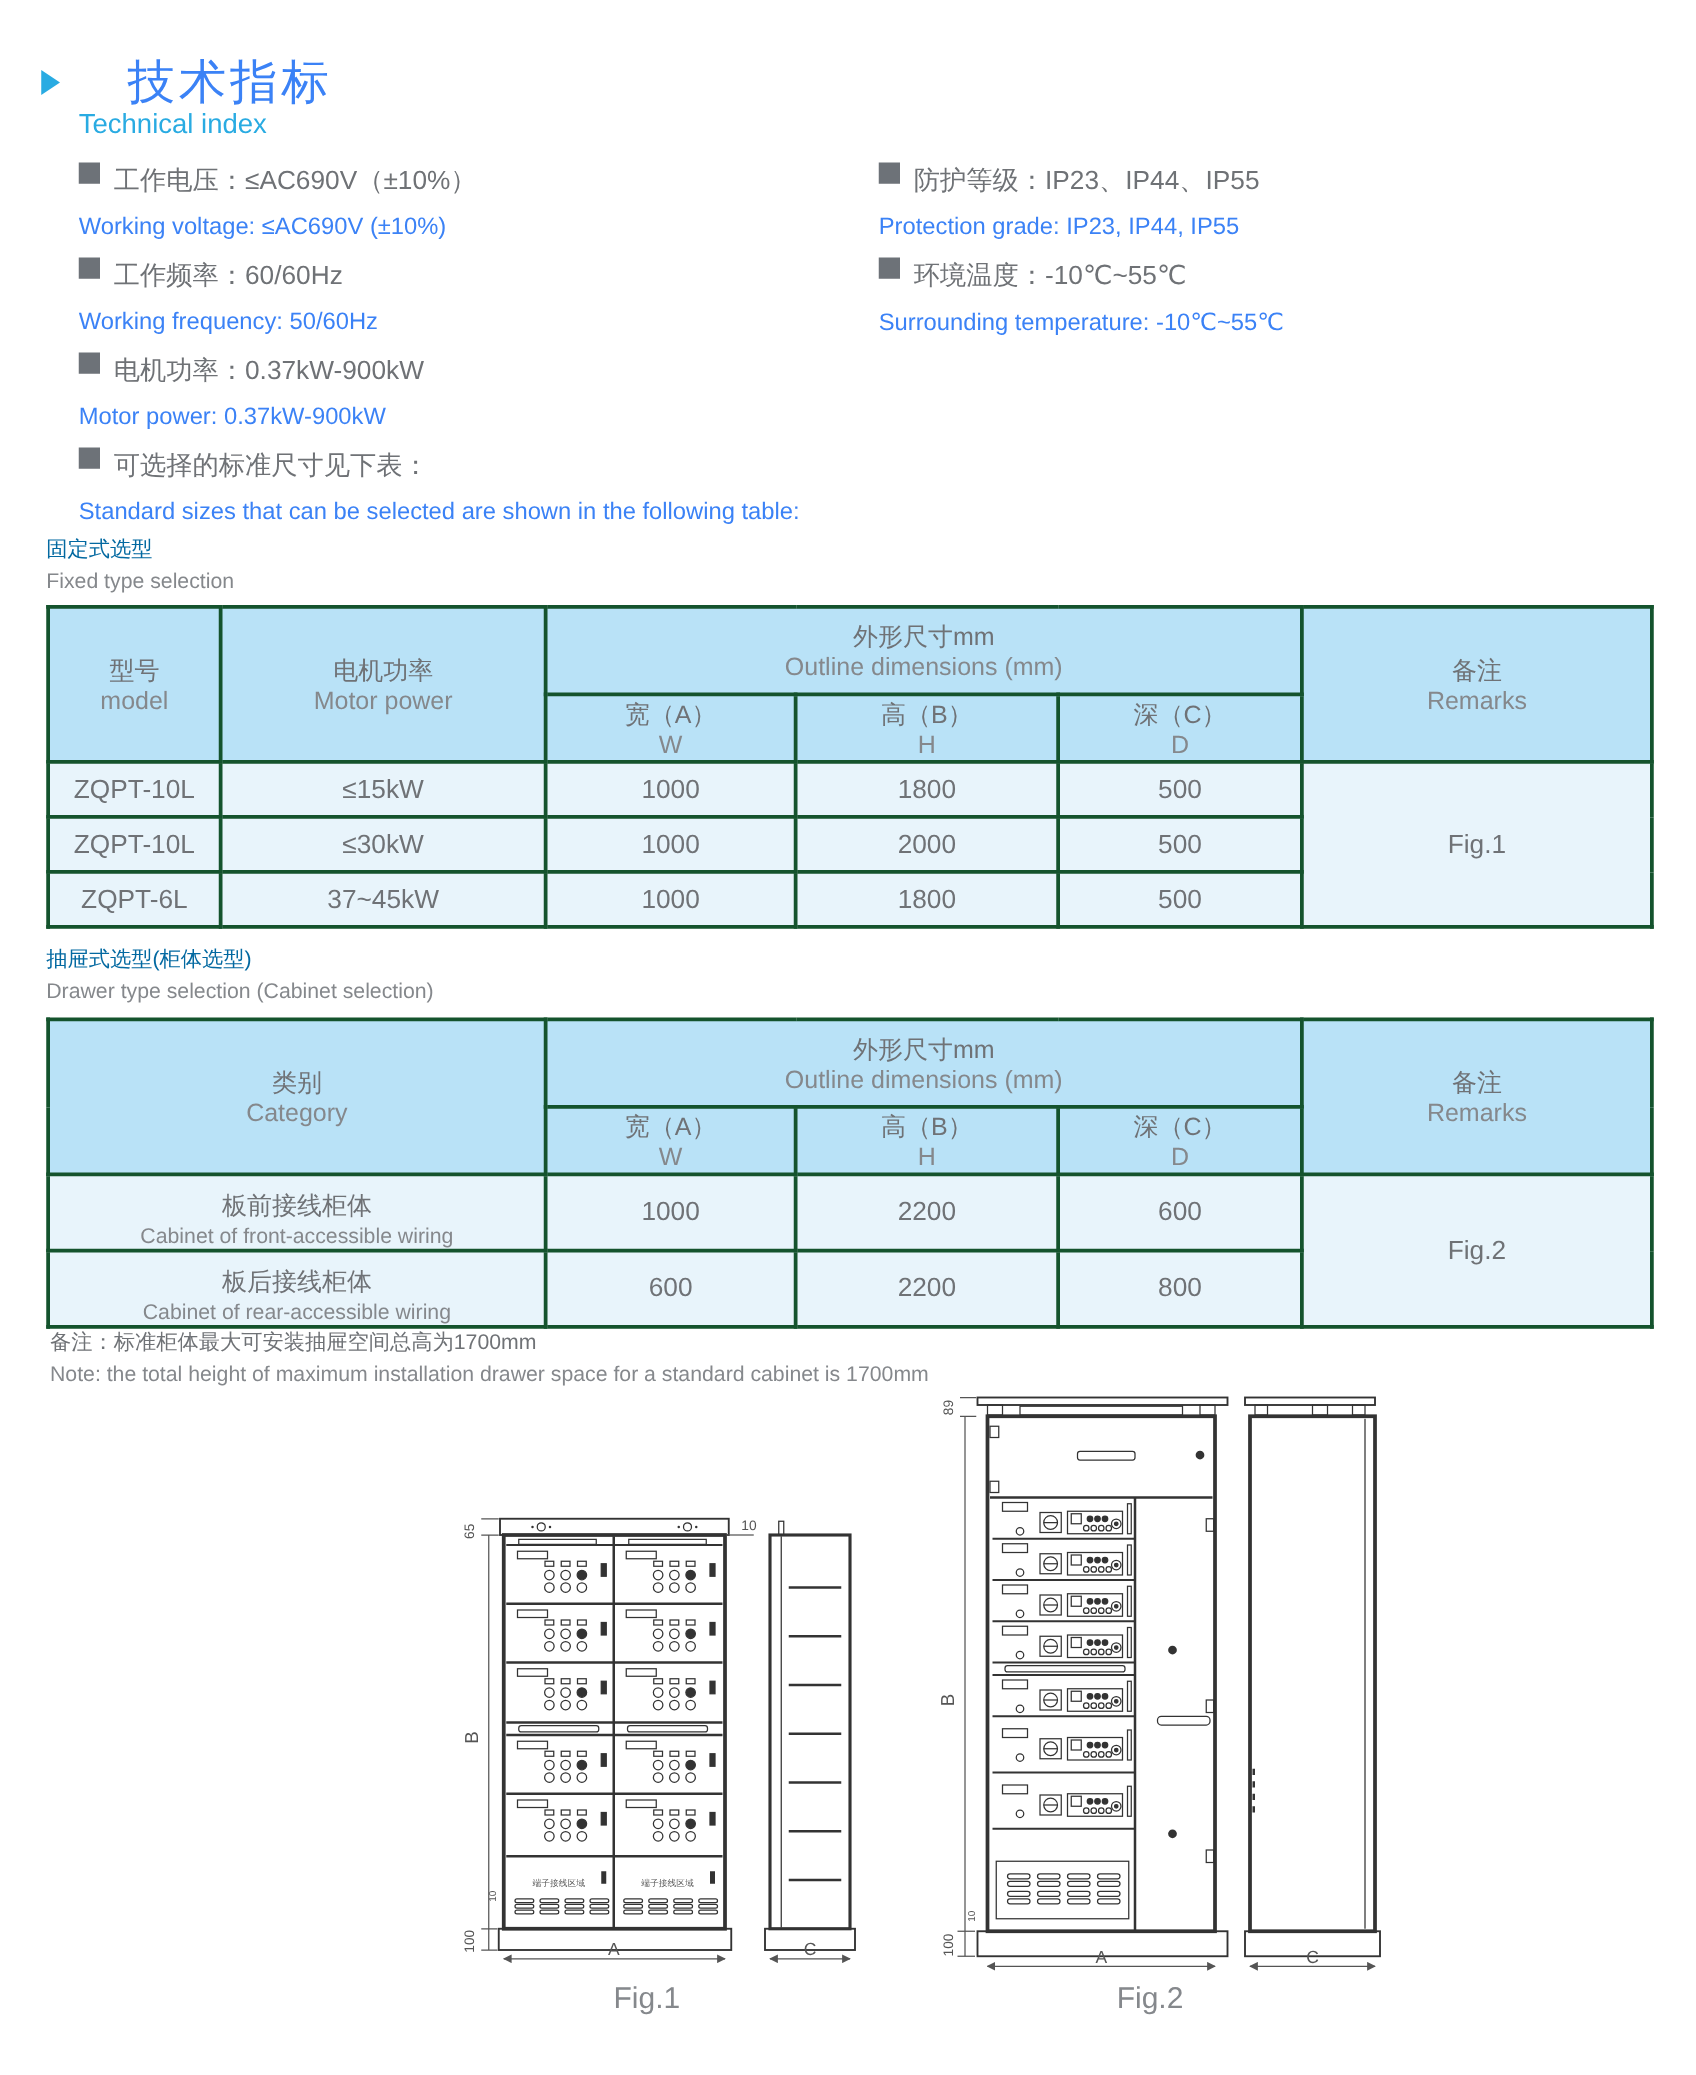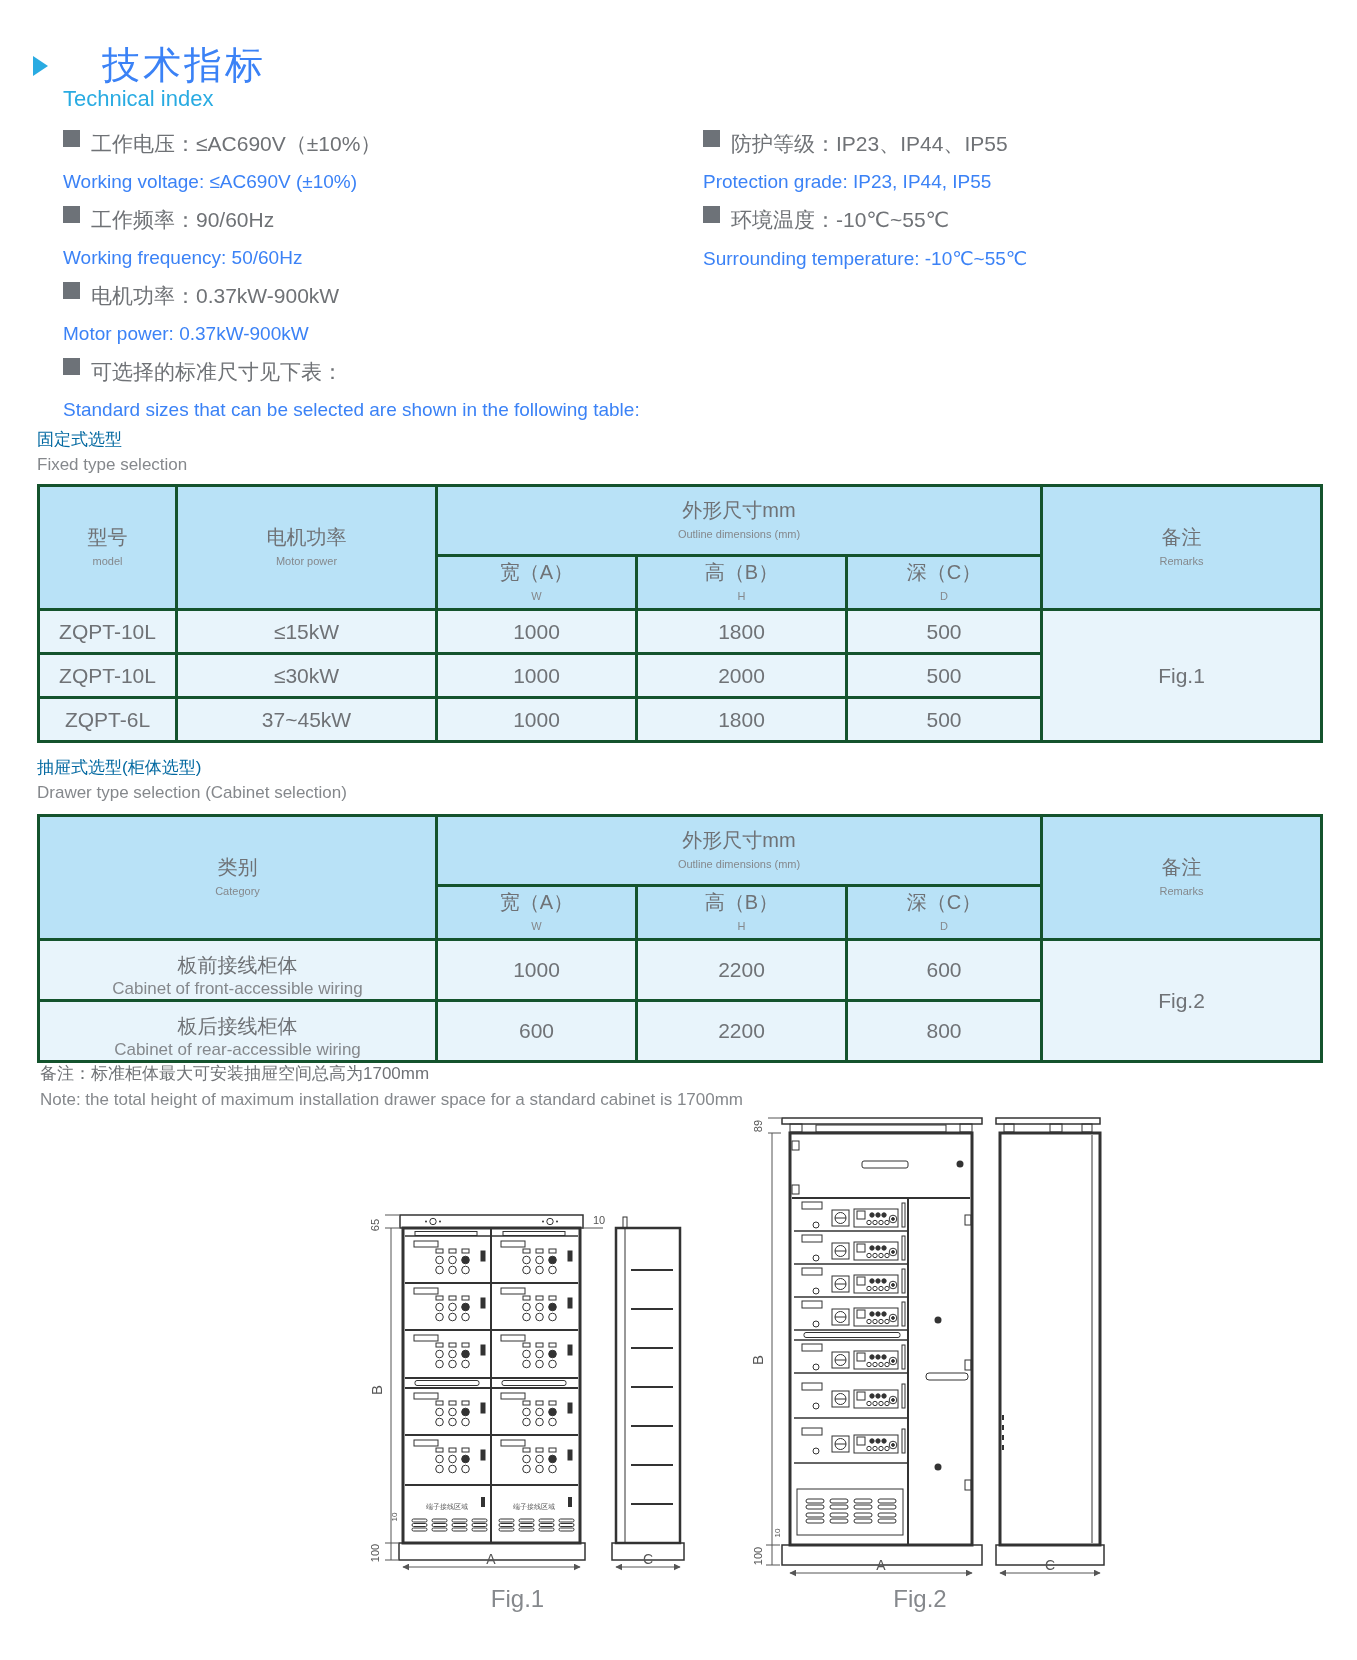--- a/index.html
+++ b/index.html
@@ -25,21 +25,21 @@
   .sec-cn{font-size:17px;color:#0369a1;}
   .sec-en{font-size:17px;color:#85888c;}
 
   
   table.spec{border-collapse:collapse;table-layout:fixed;}
   table.spec td,table.spec th{border:3px solid #14532d;text-align:center;vertical-align:middle;
       font-weight:normal;padding:0;}
   table.spec thead th{background:#b9e2f7;}
   table.spec tbody td{background:#e8f4fb;}
   .hcn{font-size:20px;color:#6f7276;line-height:26px;}
-  .hen{font-size:11px;color:#85888c;line-height:22px;}
+  .hen{font-size:20px;color:#85888c;line-height:22px;}
   .cellv{font-size:21px;color:#6f7276;}
   .ccn{font-size:20px;color:#6f7276;line-height:25px;margin-top:12px;}
   .cen{font-size:17px;color:#85888c;line-height:21px;}
 
   .note-cn{font-size:17px;color:#6f7276;}
   .note-en{font-size:17px;color:#85888c;}
 
   
   svg text{font-family:"Liberation Sans","DejaVu Sans",sans-serif;fill:#555;}
   .fig-caption{font-size:24px;color:#85888c;text-align:center;}
@@ -60,21 +60,21 @@
     <div class="spec-item">
       <div class="spec-cn">
           <span class="bullet"></span>
         <span>工作电压：≤AC690V（±10%）</span>
         </div>
       <div class="spec-en">Working voltage: ≤AC690V (±10%)</div>
     </div>
     <div class="spec-item">
       <div class="spec-cn">
           <span class="bullet"></span>
-        <span>工作频率：90/60Hz</span>
+        <span>工作频率：60/60Hz</span>
         </div>
       <div class="spec-en">Working frequency: 50/60Hz</div>
     </div>
     <div class="spec-item">
       <div class="spec-cn">
           <span class="bullet"></span>
         <span>电机功率：0.37kW-900kW</span>
         </div>
       <div class="spec-en">Motor power: 0.37kW-900kW</div>
     </div>

